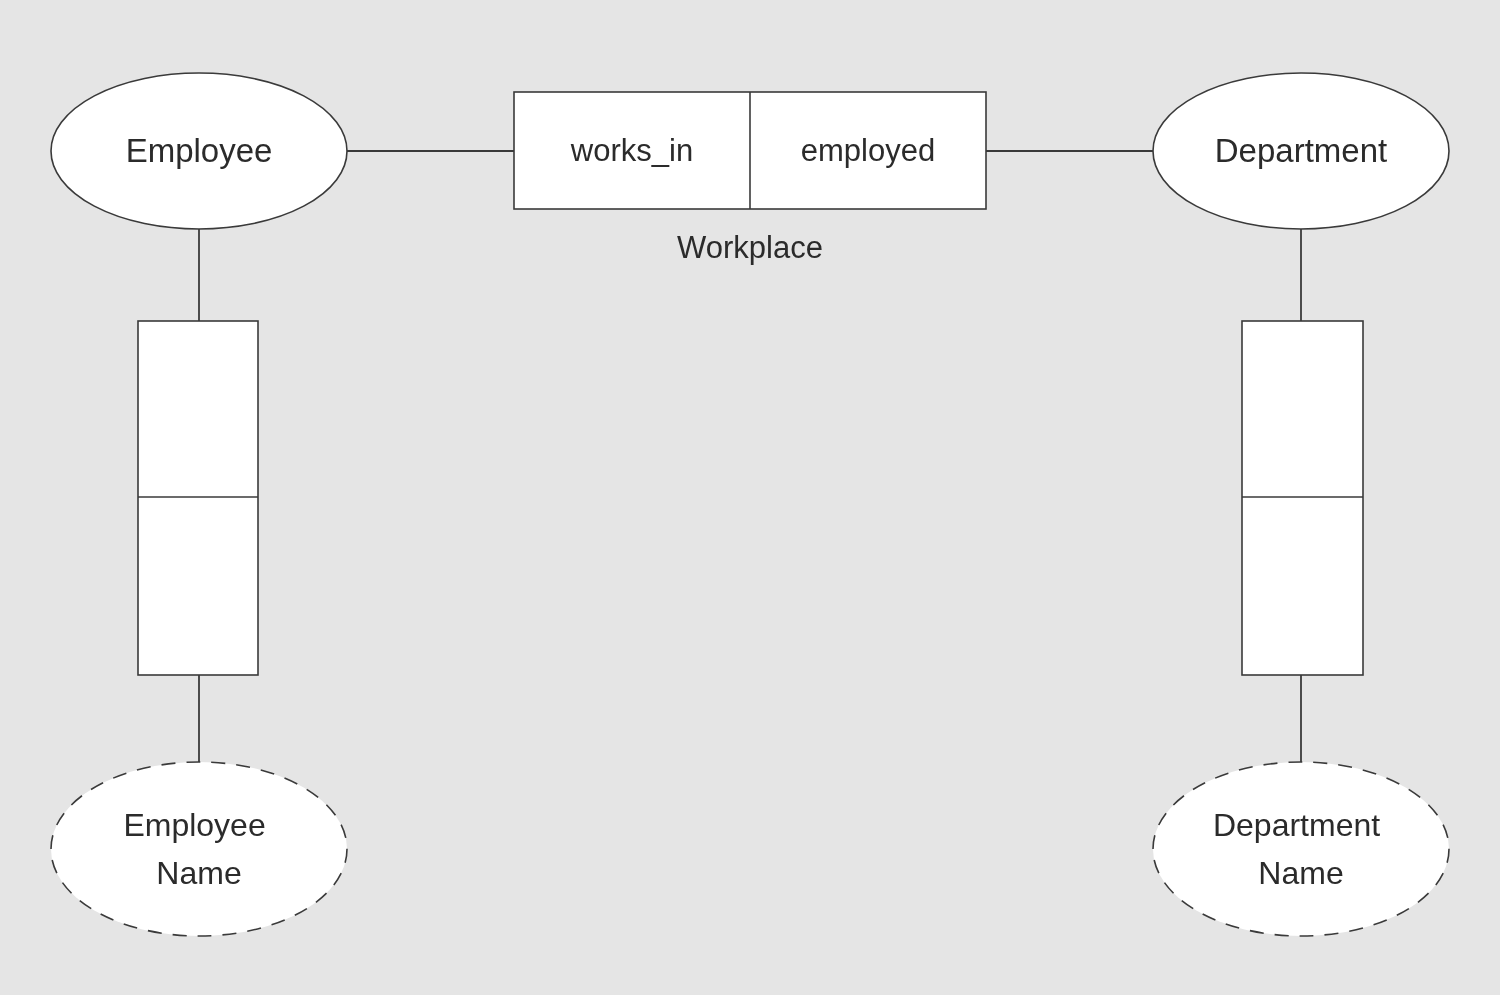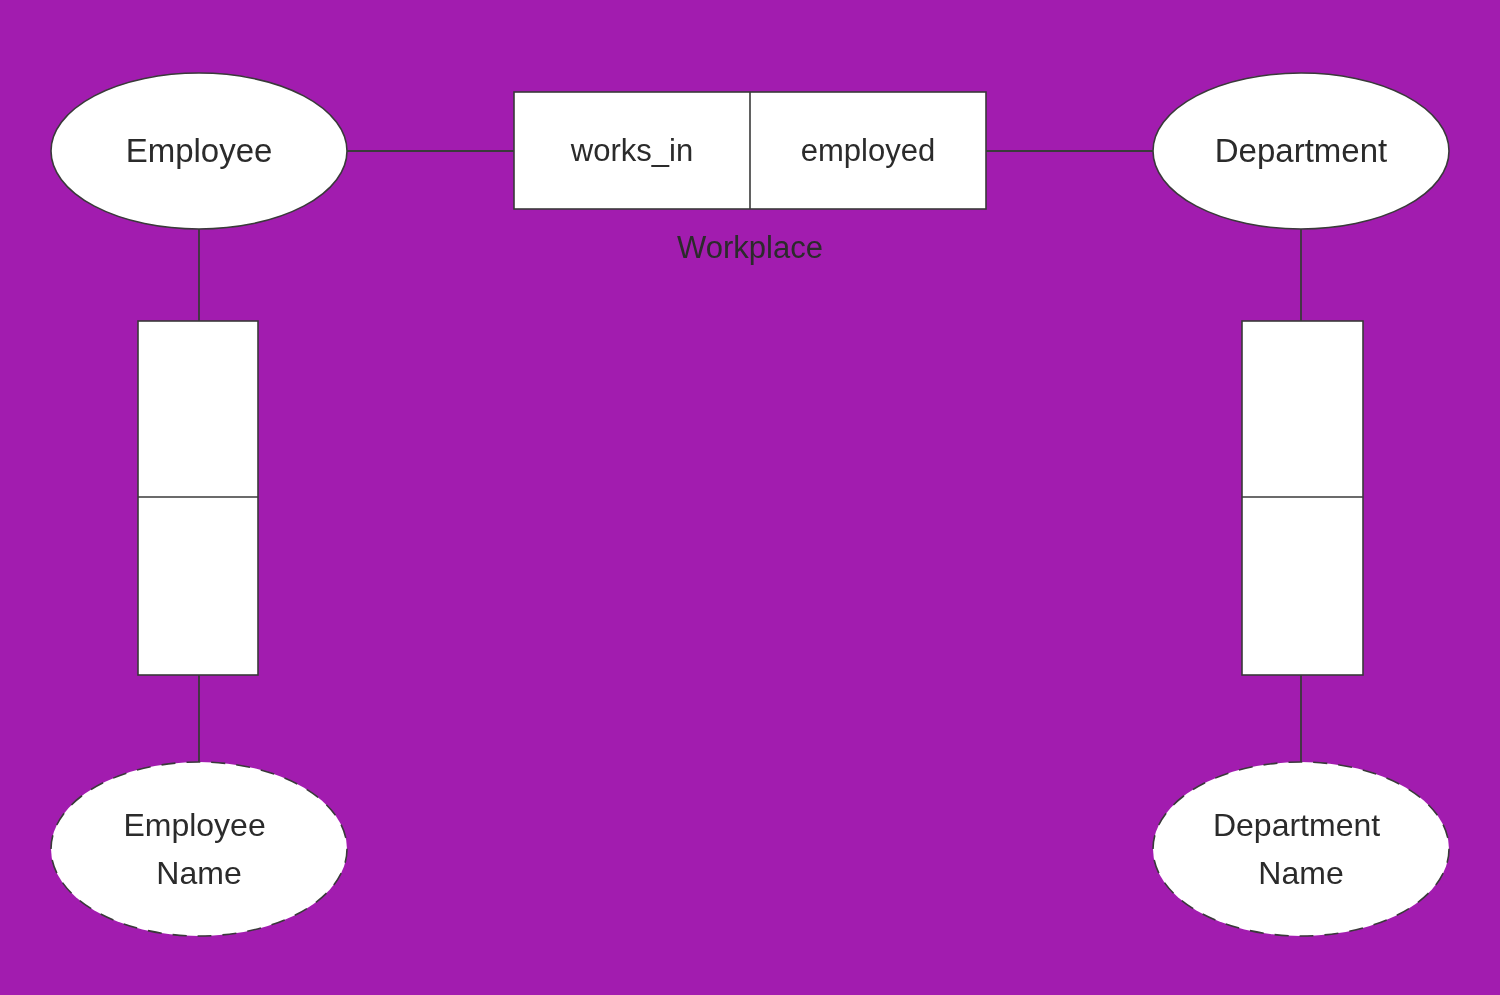--- a/index.html
+++ b/index.html
@@ -8,21 +8,21 @@
     padding: 0;
     background: #ffffff;
   }
   body {
     font-family: "Liberation Sans", sans-serif;
   }
   #canvas {
     position: relative;
     width: 1500px;
     height: 995px;
-    background: #a21caf;
+    background: #e5e5e5;
     overflow: hidden;
   }
   #er-svg {
     position: absolute;
     top: 0;
     left: 0;
     width: 1500px;
     height: 995px;
   }
   .shape-stroke {

